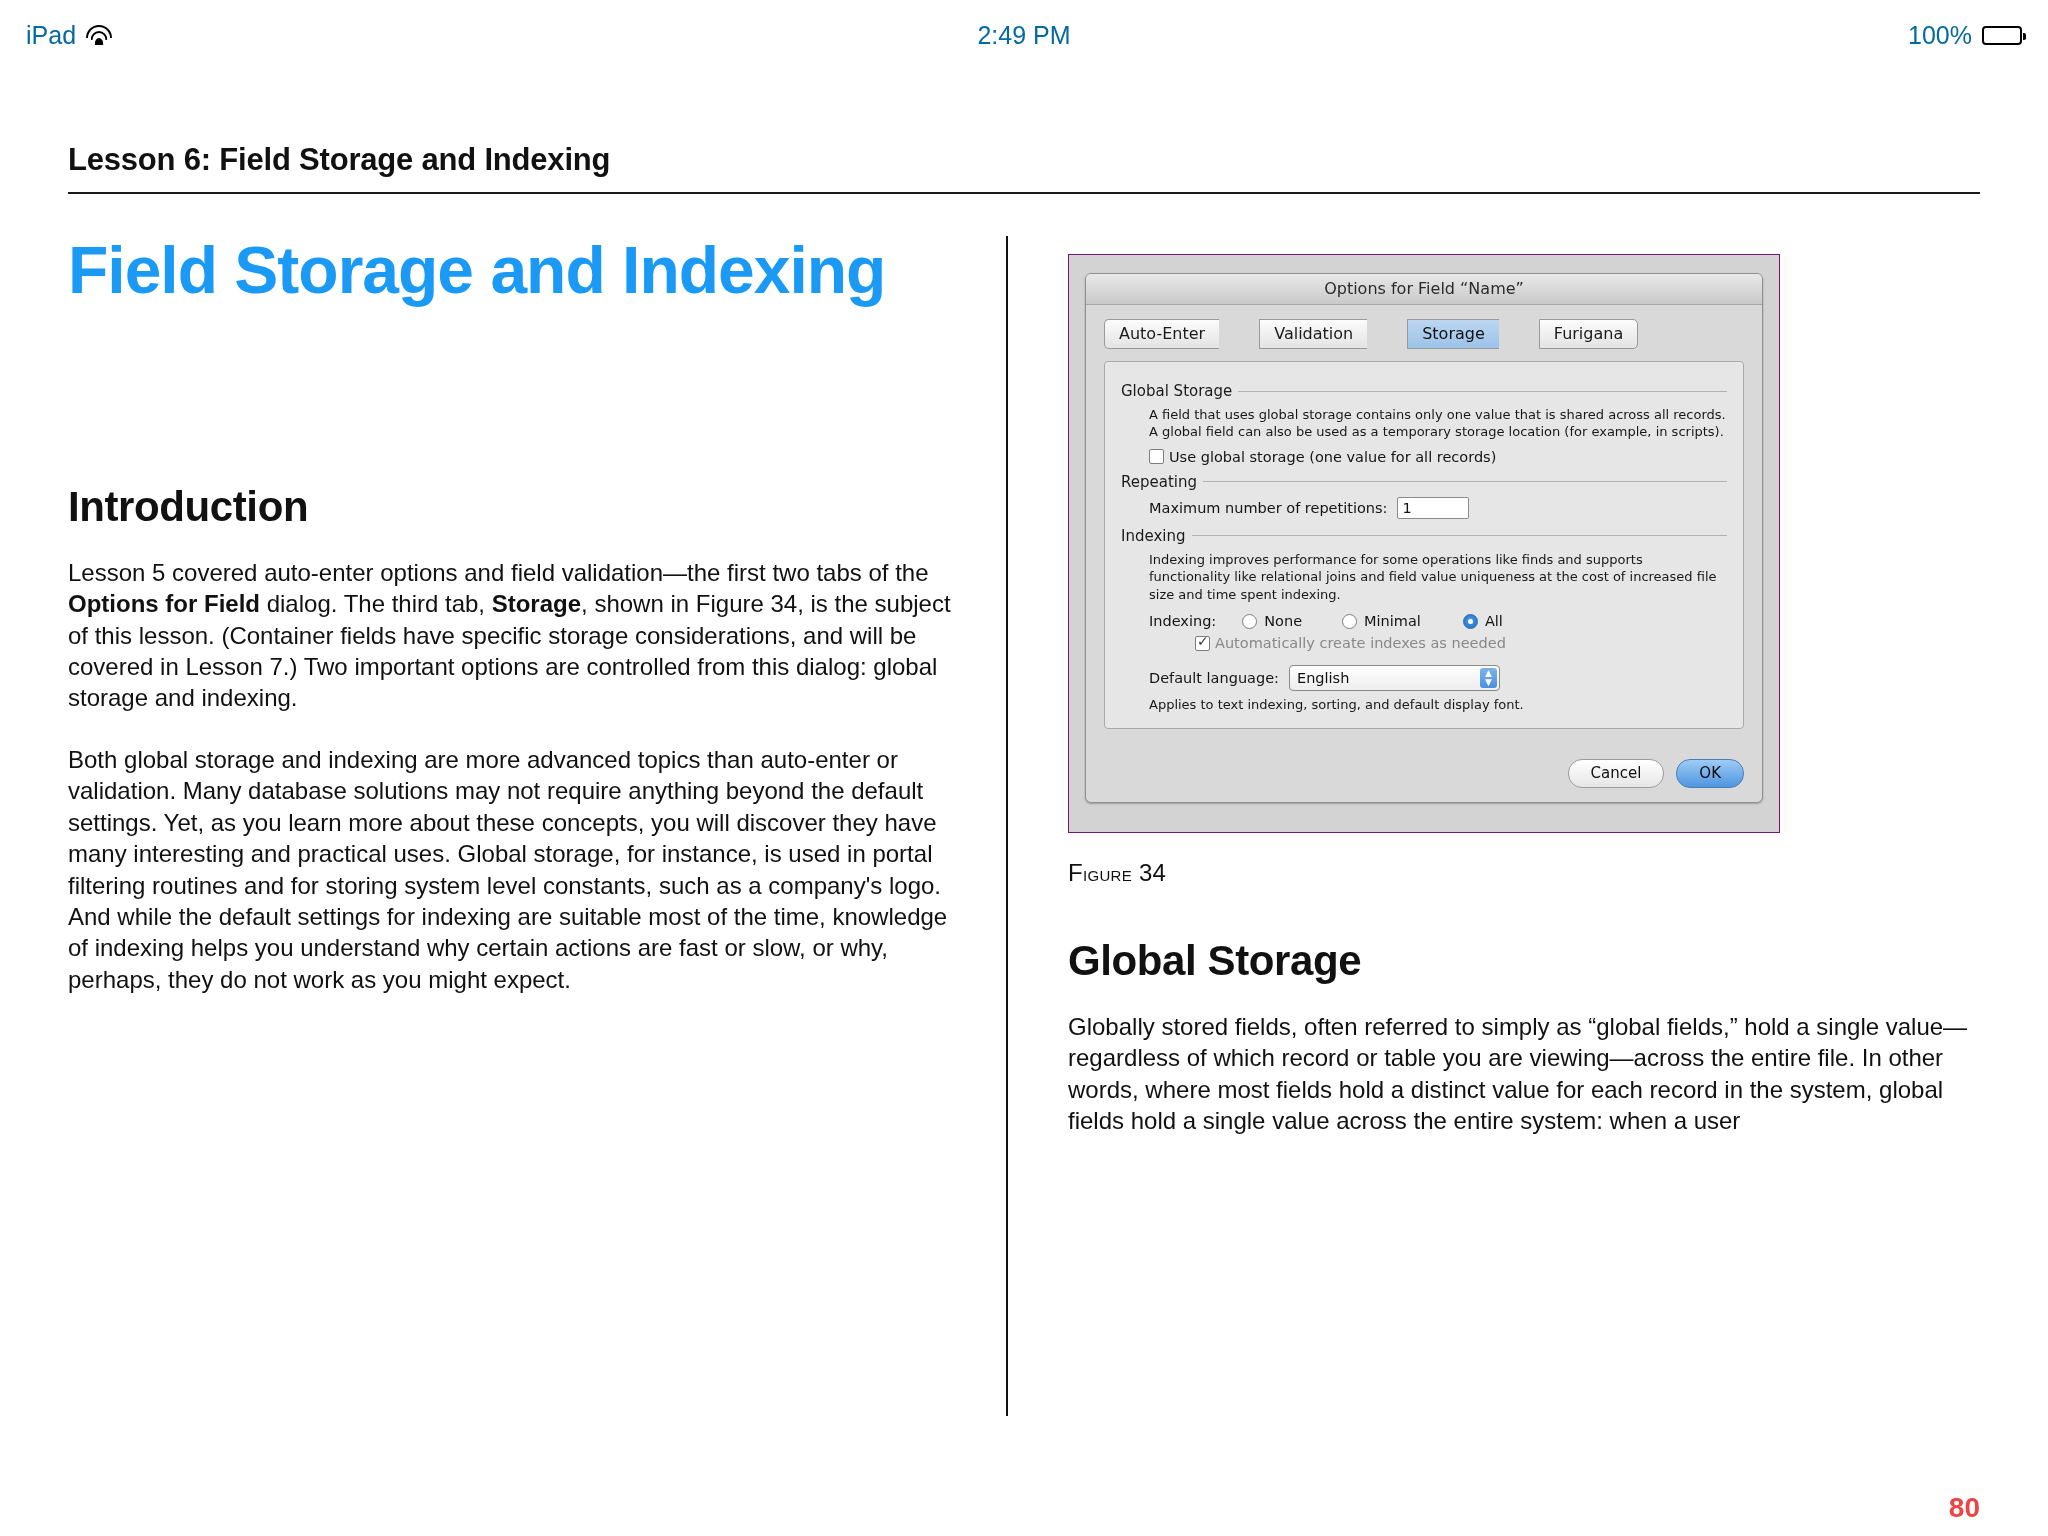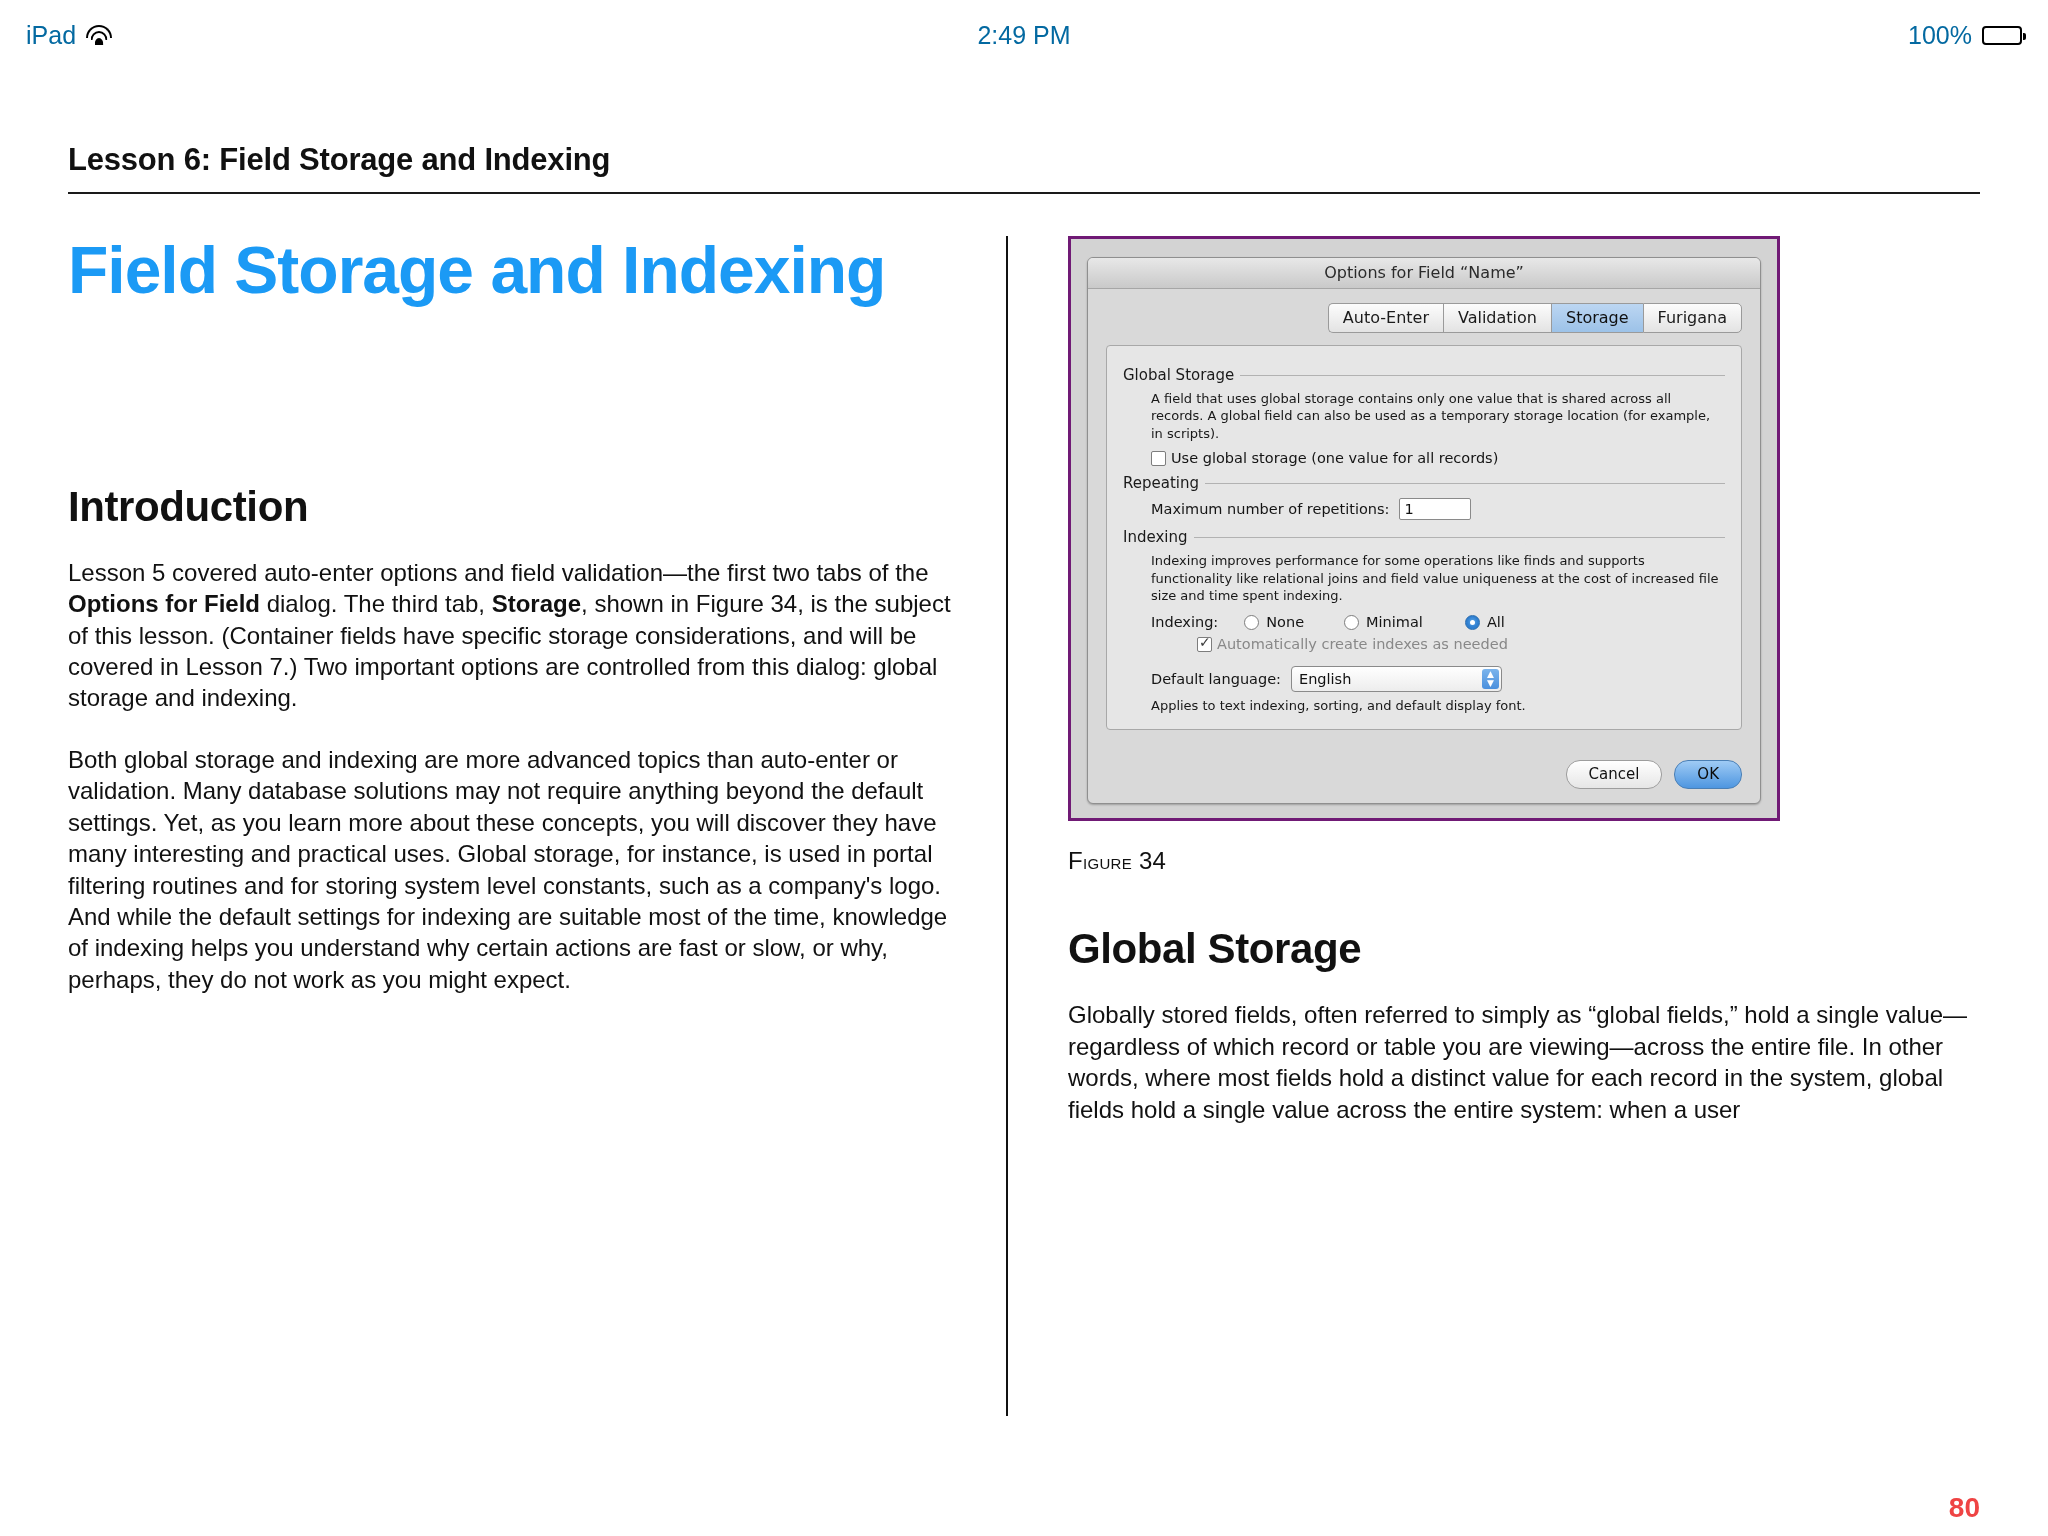--- a/index.html
+++ b/index.html
@@ -151,24 +151,25 @@
     font-size: 24px;
     line-height: 1.31;
     color: #111;
     margin: 0 0 30px 0;
   }
   p.body b { font-weight: bold; }
 
   
   .figure-box {
     background: #d3d3d3;
-    border: 3px solid #701a75;
-    padding: 18px 16px 14px 16px;
+    border: 1px solid #701a75;
+    padding: 18px 16px 29px 16px;
     box-sizing: border-box;
     width: 712px;
+    margin-top: 18px;
   }
   .dialog {
     background: #d9d9d9;
     border: 1px solid #8f8f8f;
     border-radius: 6px;
     box-shadow: 0 1px 2px rgba(0,0,0,0.25);
     overflow: hidden;
   }
   .dialog-titlebar {
     background: linear-gradient(to bottom, #e8e8e8, #c9c9c9);
@@ -177,22 +178,23 @@
     font-size: 16px;
     color: #2b2b2b;
     padding: 5px 0 6px 0;
     font-family: "DejaVu Sans", sans-serif;
   }
   .dialog-body {
     padding: 14px 18px 14px 18px;
   }
   .tabs {
     display: flex;
-    justify-content: flex-end;
+    justify-content: flex-start;
     margin-bottom: 12px;
+    gap: 40px;
   }
   .tab {
     font-size: 16px;
     font-family: "DejaVu Sans", sans-serif;
     padding: 4px 14px 5px 14px;
     border: 1px solid #9a9a9a;
     border-right: none;
     background: linear-gradient(to bottom, #fcfcfc, #e3e3e3);
     color: #1b1b1b;
   }

